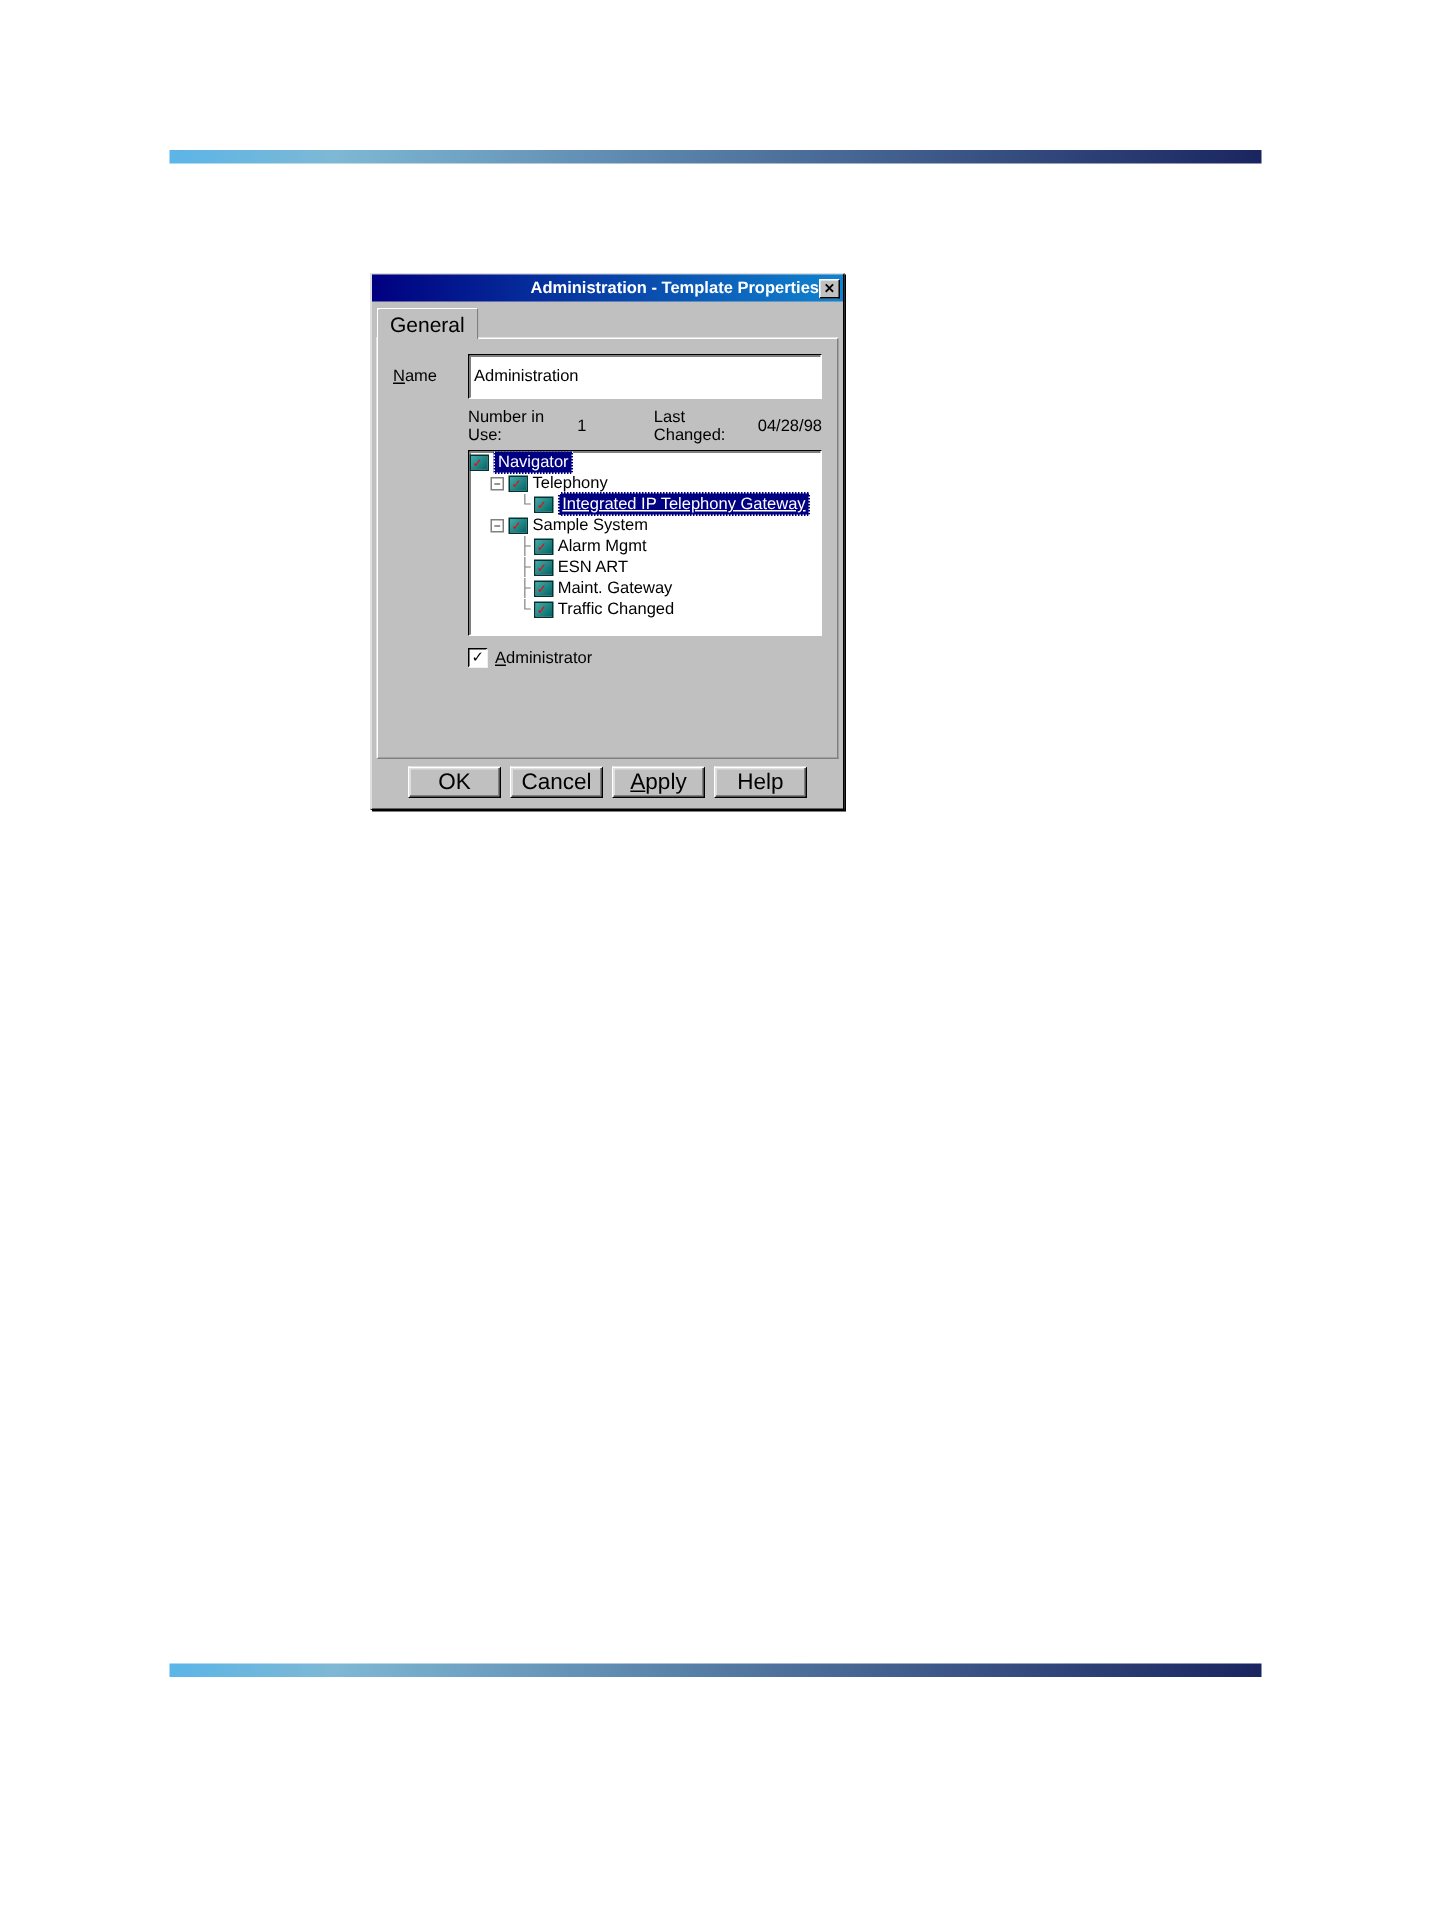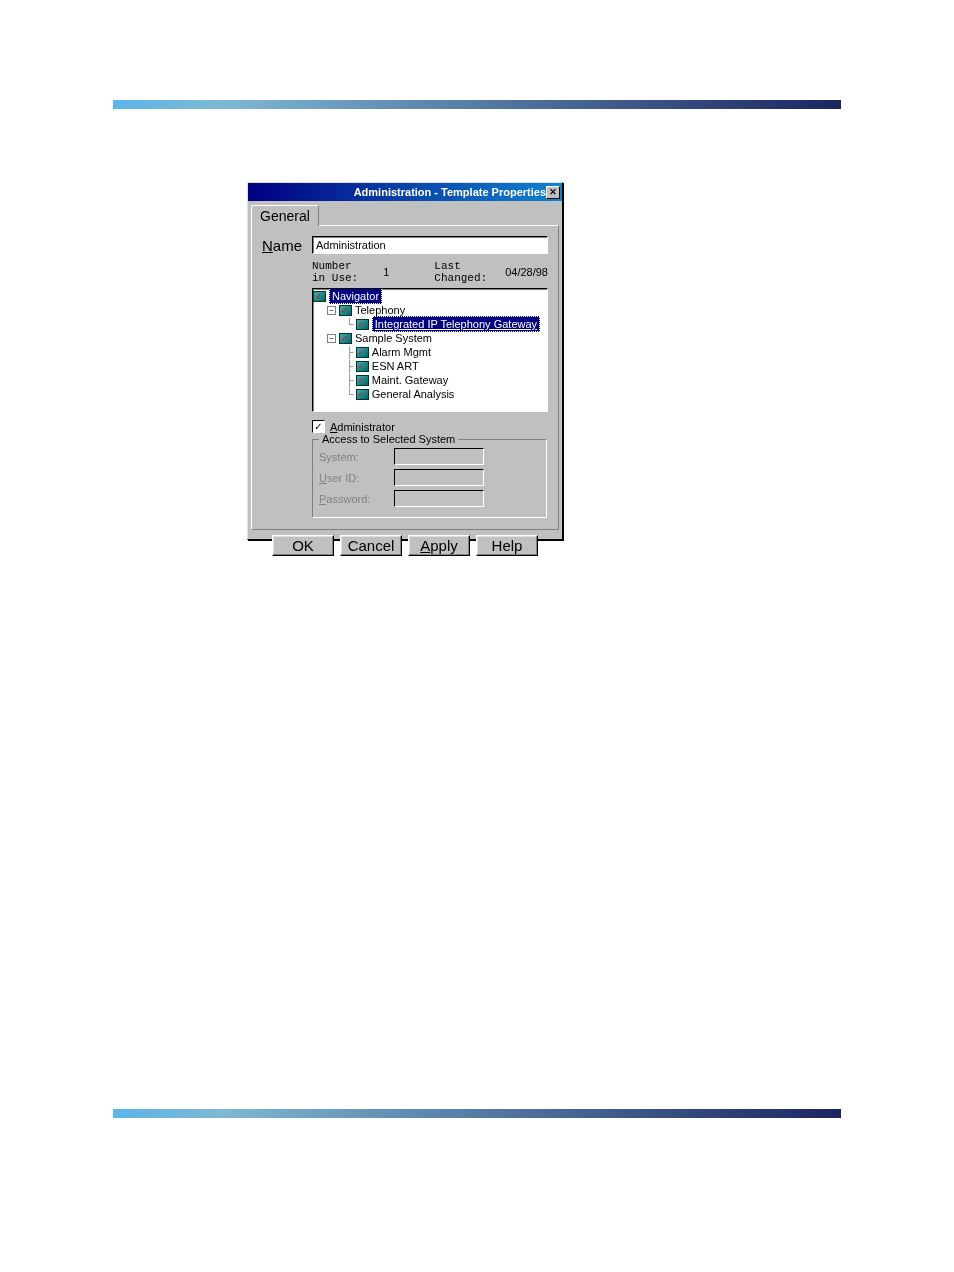--- a/index.html
+++ b/index.html
@@ -107,48 +107,47 @@
       height: calc(100% - 20px);
       position: relative;
     }
     .field-row {
       display: flex;
       align-items: center;
       margin-bottom: 6px;
     }
     .label {
       width: 50px;
-      font-size: 15px;
+      font-size: 11px;
     }
     .label-u {
       text-decoration: underline;
     }
     .text-input {
       flex: 1;
-      height: 18px;
+      height: 30px;
       border: 1px solid #808080;
       border-top-color: #000;
       border-left-color: #000;
       border-right-color: #fff;
       border-bottom-color: #fff;
       box-shadow: inset 1px 1px 0 #808080;
       background: #fff;
       font-size: 11px;
       padding: 0 3px;
     }
     .info-row {
       display: flex;
       align-items: center;
       font-size: 11px;
       margin-left: 50px;
       margin-bottom: 4px;
     }
     .info-label {
       margin-right: 18px;
-      font-family: Liberation Mono, monospace;
     }
     .info-value {
       margin-right: 45px;
     }
     .tree-view {
       margin-left: 50px;
       background: #ffffff;
       border: 1px solid #808080;
       border-top-color: #000;
       border-left-color: #000;
@@ -348,41 +347,26 @@
             <span>ESN ART</span>
           </div>
           <div class="tree-item tree-indent-2">
             <span class="tree-line">├</span>
             <span class="tree-icon"></span>
             <span>Maint. Gateway</span>
           </div>
           <div class="tree-item tree-indent-2">
             <span class="tree-line">└</span>
             <span class="tree-icon"></span>
-            <span>General Analysis</span>
+            <span>Traffic Changed</span>
           </div>
         </div>
         <div class="checkbox-row">
           <div class="checkbox">✓</div>
           <span><span class="label-u">A</span>dministrator</span>
-        </div>
-        <div class="groupbox">
-          <span class="groupbox-title">Access to Selected System</span>
-          <div class="group-field-row">
-            <span class="group-label">System:</span>
-            <input class="group-input" type="text" disabled="" style="">
-          </div>
-          <div class="group-field-row">
-            <span class="group-label"><span class="label-u">U</span>ser ID:</span>
-            <input class="group-input" type="text" disabled="" style="">
-          </div>
-          <div class="group-field-row">
-            <span class="group-label"><span class="label-u">P</span>assword:</span>
-            <input class="group-input" type="password" disabled="" style="">
-          </div>
         </div>
       </div>
     </div>
     <div class="button-row">
       <button class="btn">OK</button>
       <button class="btn">Cancel</button>
       <button class="btn"><span class="label-u">A</span>pply</button>
       <button class="btn">Help</button>
     </div>
   </div>

